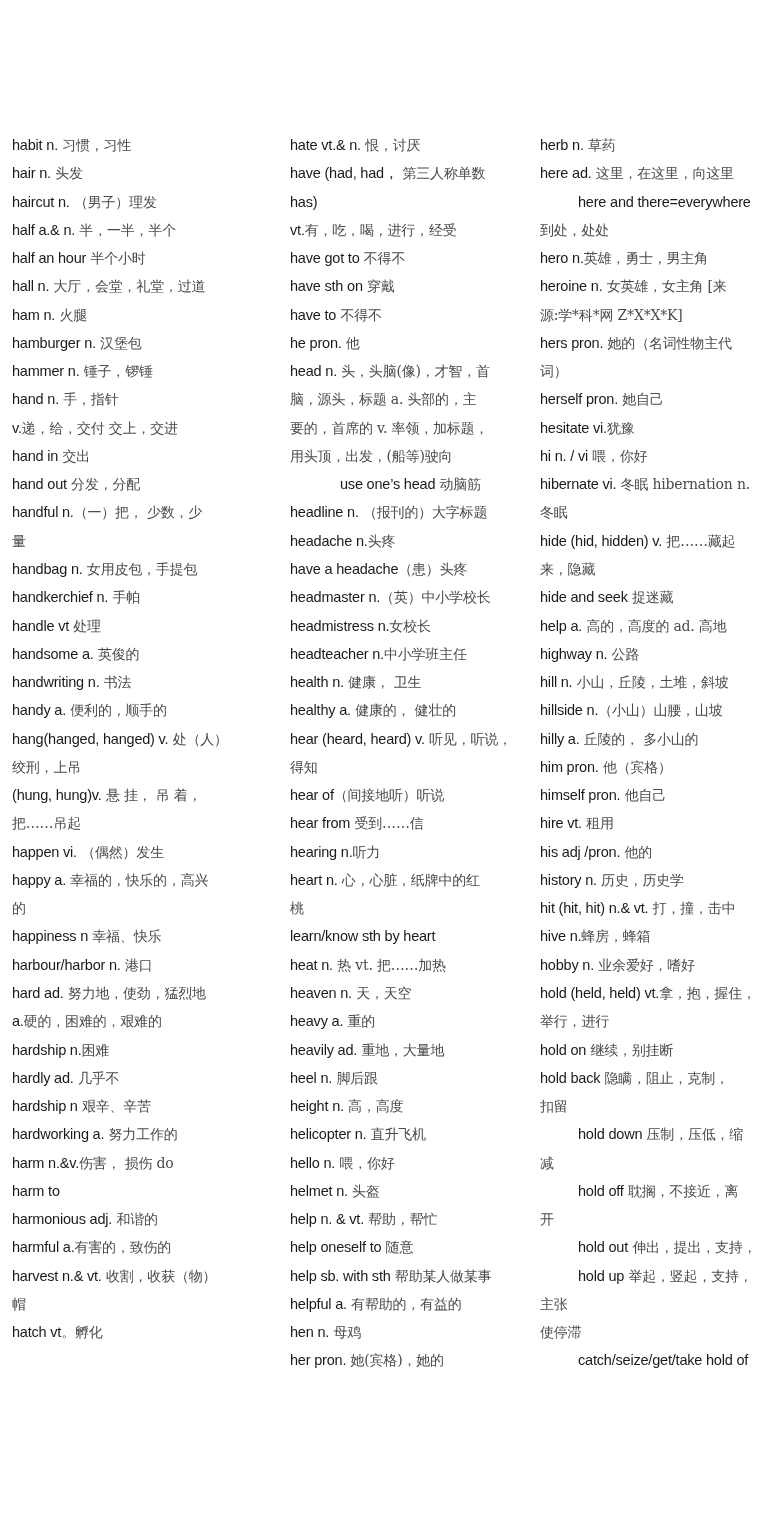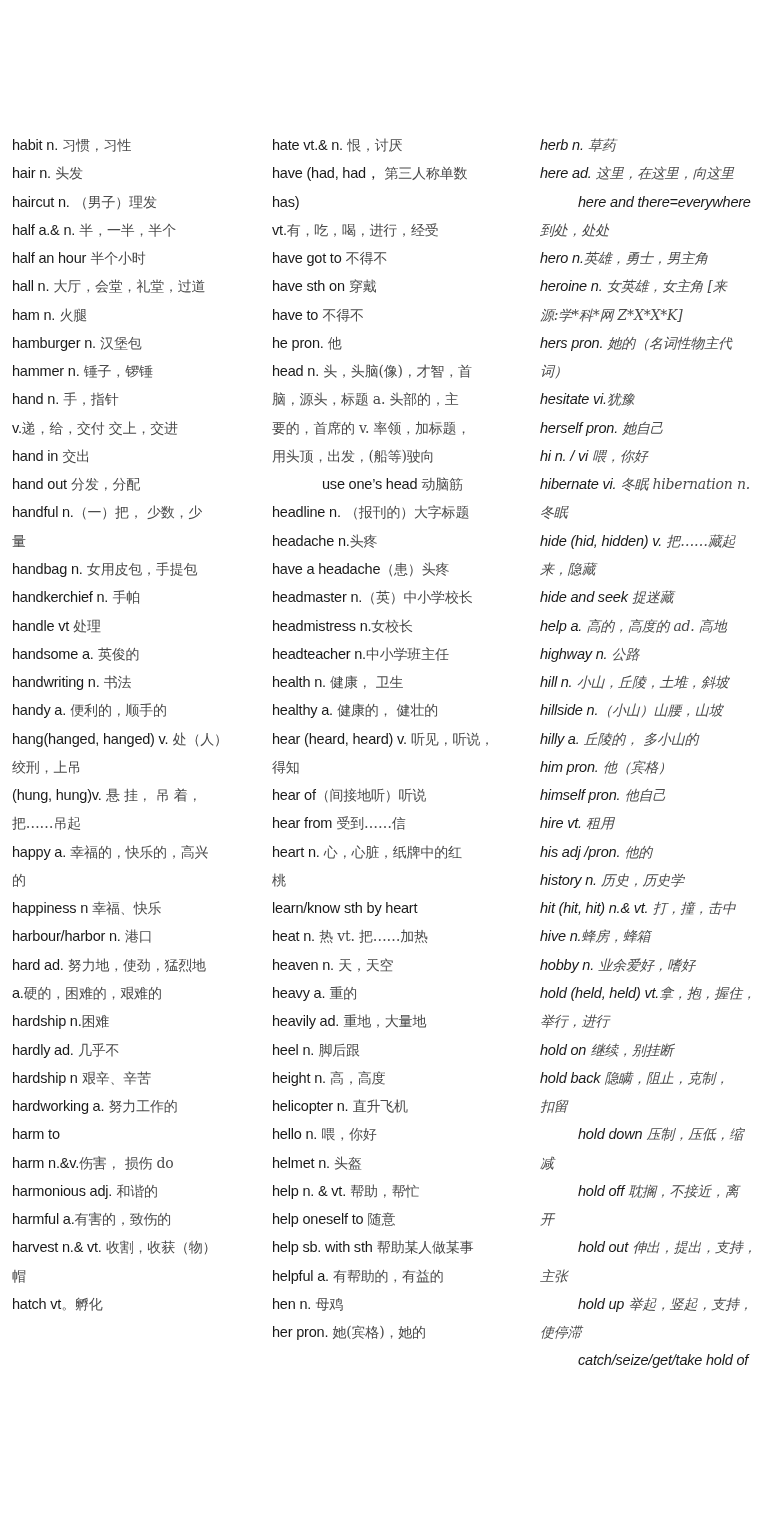--- a/index.html
+++ b/index.html
@@ -1,21 +1,21 @@
 <!DOCTYPE html>
 <html><head>
 <meta charset="utf-8">
 <style>
   html, body { margin: 0; padding: 0; background: #ffffff; }
   body { width: 780px; height: 1527px; position: relative; overflow: hidden; }
   .page { position: absolute; left: 0; top: 0; width: 780px; height: 1527px; }
   .col { position: absolute; top: 131px; }
   .col1 { left: 12px; width: 240px; }
-  .col2 { left: 272px; width: 240px; }
-  .col3 { left: 540px; width: 232px; font-style: italic; }
+  .col2 { left: 290px; width: 240px; }
+  .col3 { left: 540px; width: 232px; }
   .line {
     height: 28.28px; line-height: 28.28px;
     font-family: "Liberation Sans", "DejaVu Sans", sans-serif;
     font-size: 14.5px; color: #222; white-space: nowrap;
     letter-spacing: -0.2px;
   }
   .line.indent { padding-left: 38px; }
   .line.indent2 { padding-left: 50px; }
   .line .w { color: #1a1a1a; }
   .line .d { color: #4a4a4a; font-family: "DejaVu Serif", "Liberation Serif", serif; font-size: 14px; }
@@ -43,32 +43,33 @@
       <div class="line"><span class="w">handbag n.</span><span class="d"> 女用皮包，手提包</span></div>
       <div class="line"><span class="w">handkerchief n.</span><span class="d"> 手帕</span></div>
       <div class="line"><span class="w">handle vt</span><span class="d">  处理</span></div>
       <div class="line"><span class="w">handsome a.</span><span class="d"> 英俊的</span></div>
       <div class="line"><span class="w">handwriting n.</span><span class="d"> 书法</span></div>
       <div class="line"><span class="w">handy a.</span><span class="d"> 便利的，顺手的</span></div>
       <div class="line"><span class="w">hang(hanged, hanged) v.</span><span class="d"> 处（人）</span></div>
       <div class="line"><span class="w"></span><span class="d">绞刑，上吊</span></div>
       <div class="line"><span class="w">(hung,  hung)v.</span><span class="d"> 悬 挂， 吊 着，</span></div>
       <div class="line"><span class="w"></span><span class="d">把……吊起</span></div>
+      <div class="line"><span class="w">happen vi.</span><span class="d"> （偶然）发生</span></div>
       <div class="line"><span class="w">happy a.</span><span class="d"> 幸福的，快乐的，高兴</span></div>
       <div class="line"><span class="w"></span><span class="d">的</span></div>
       <div class="line"><span class="w">happiness n</span><span class="d">  幸福、快乐</span></div>
       <div class="line"><span class="w">harbour/harbor n.</span><span class="d"> 港口</span></div>
       <div class="line"><span class="w">hard ad.</span><span class="d"> 努力地，使劲，猛烈地</span></div>
       <div class="line"><span class="w">a.</span><span class="d">硬的，困难的，艰难的</span></div>
       <div class="line"><span class="w">hardship n.</span><span class="d">困难</span></div>
       <div class="line"><span class="w">hardly ad.</span><span class="d"> 几乎不</span></div>
       <div class="line"><span class="w">hardship n</span><span class="d">  艰辛、辛苦</span></div>
       <div class="line"><span class="w">hardworking a.</span><span class="d"> 努力工作的</span></div>
+      <div class="line"><span class="w">harm n.&amp;v.</span><span class="d">伤害， 损伤         do</span></div>
       <div class="line"><span class="w">harm to</span><span class="d"></span></div>
-      <div class="line"><span class="w">harm n.&amp;v.</span><span class="d">伤害， 损伤         do</span></div>
       <div class="line"><span class="w">harmonious adj.</span><span class="d"> 和谐的</span></div>
       <div class="line"><span class="w">harmful a.</span><span class="d">有害的，致伤的</span></div>
       <div class="line"><span class="w">harvest n.&amp; vt.</span><span class="d"> 收割，收获（物）</span></div>
       <div class="line"><span class="w"></span><span class="d">帽</span></div>
       <div class="line"><span class="w">hatch vt</span><span class="d">。孵化</span></div>
     </div>
   <div class="col col2">
       <div class="line"><span class="w">hate vt.&amp; n.</span><span class="d"> 恨，讨厌</span></div>
       <div class="line"><span class="w">have (had, had，</span><span class="d"> 第三人称单数</span></div>
       <div class="line"><span class="w">has)</span><span class="d"></span></div>
@@ -87,20 +88,21 @@
       <div class="line"><span class="w">have a headache</span><span class="d">（患）头疼</span></div>
       <div class="line"><span class="w">headmaster n.</span><span class="d">（英）中小学校长</span></div>
       <div class="line"><span class="w">headmistress n.</span><span class="d">女校长</span></div>
       <div class="line"><span class="w">headteacher n.</span><span class="d">中小学班主任</span></div>
       <div class="line"><span class="w">health n.</span><span class="d"> 健康， 卫生</span></div>
       <div class="line"><span class="w">healthy a.</span><span class="d"> 健康的， 健壮的</span></div>
       <div class="line"><span class="w">hear (heard, heard) v.</span><span class="d"> 听见，听说，</span></div>
       <div class="line"><span class="w"></span><span class="d">得知</span></div>
       <div class="line"><span class="w">hear of</span><span class="d">（间接地听）听说</span></div>
       <div class="line"><span class="w">hear from</span><span class="d">  受到……信</span></div>
+      <div class="line"><span class="w">hearing n.</span><span class="d">听力</span></div>
       <div class="line"><span class="w">heart n.</span><span class="d"> 心，心脏，纸牌中的红</span></div>
       <div class="line"><span class="w"></span><span class="d">桃</span></div>
       <div class="line"><span class="w">learn/know sth by heart</span><span class="d"></span></div>
       <div class="line"><span class="w">heat n.</span><span class="d"> 热  vt.  把……加热</span></div>
       <div class="line"><span class="w">heaven n.</span><span class="d"> 天，天空</span></div>
       <div class="line"><span class="w">heavy a.</span><span class="d"> 重的</span></div>
       <div class="line"><span class="w">heavily ad.</span><span class="d"> 重地，大量地</span></div>
       <div class="line"><span class="w">heel n.</span><span class="d"> 脚后跟</span></div>
       <div class="line"><span class="w">height n.</span><span class="d"> 高，高度</span></div>
       <div class="line"><span class="w">helicopter n.</span><span class="d"> 直升飞机</span></div>
@@ -116,22 +118,22 @@
   <div class="col col3">
       <div class="line"><span class="w">herb n.</span><span class="d"> 草药</span></div>
       <div class="line"><span class="w">here ad.</span><span class="d"> 这里，在这里，向这里</span></div>
       <div class="line indent"><span class="w">here and there=everywhere</span><span class="d"></span></div>
       <div class="line"><span class="w"></span><span class="d">到处，处处</span></div>
       <div class="line"><span class="w">hero n.</span><span class="d">英雄，勇士，男主角</span></div>
       <div class="line"><span class="w">heroine n.</span><span class="d"> 女英雄，女主角 [来</span></div>
       <div class="line"><span class="w"></span><span class="d">源:学*科*网 Z*X*X*K]</span></div>
       <div class="line"><span class="w">hers pron.</span><span class="d"> 她的（名词性物主代</span></div>
       <div class="line"><span class="w"></span><span class="d">词）</span></div>
+      <div class="line"><span class="w">herself pron.</span><span class="d"> 她自己</span></div>
       <div class="line"><span class="w">hesitate vi.</span><span class="d">犹豫</span></div>
-      <div class="line"><span class="w">herself pron.</span><span class="d"> 她自己</span></div>
       <div class="line"><span class="w">hi n. / vi</span><span class="d">  喂，你好</span></div>
       <div class="line"><span class="w">hibernate vi.</span><span class="d"> 冬眠 hibernation n.</span></div>
       <div class="line"><span class="w"></span><span class="d">冬眠</span></div>
       <div class="line"><span class="w">hide (hid, hidden) v.</span><span class="d"> 把……藏起</span></div>
       <div class="line"><span class="w"></span><span class="d">来，隐藏</span></div>
       <div class="line"><span class="w">hide and seek</span><span class="d">  捉迷藏</span></div>
       <div class="line"><span class="w">help a.</span><span class="d"> 高的，高度的  ad. 高地</span></div>
       <div class="line"><span class="w">highway n.</span><span class="d"> 公路</span></div>
       <div class="line"><span class="w">hill n.</span><span class="d"> 小山，丘陵，土堆，斜坡</span></div>
       <div class="line"><span class="w">hillside n.</span><span class="d">（小山）山腰，山坡</span></div>
@@ -147,18 +149,18 @@
       <div class="line"><span class="w">hold (held, held) vt.</span><span class="d">拿，抱，握住，</span></div>
       <div class="line"><span class="w"></span><span class="d">举行，进行</span></div>
       <div class="line"><span class="w">hold on</span><span class="d">  继续，别挂断</span></div>
       <div class="line"><span class="w">hold back</span><span class="d">  隐瞒，阻止，克制，</span></div>
       <div class="line"><span class="w"></span><span class="d">扣留</span></div>
       <div class="line indent"><span class="w">hold down</span><span class="d">  压制，压低，缩</span></div>
       <div class="line"><span class="w"></span><span class="d">减</span></div>
       <div class="line indent"><span class="w">hold off</span><span class="d">  耽搁，不接近，离</span></div>
       <div class="line"><span class="w"></span><span class="d">开</span></div>
       <div class="line indent"><span class="w">hold out</span><span class="d">  伸出，提出，支持，</span></div>
+      <div class="line indent"><span class="w">hold up</span><span class="d">  举起，竖起，支持，</span></div>
       <div class="line"><span class="w"></span><span class="d">主张</span></div>
-      <div class="line indent"><span class="w">hold up</span><span class="d">  举起，竖起，支持，</span></div>
       <div class="line"><span class="w"></span><span class="d">使停滞</span></div>
       <div class="line indent"><span class="w">catch/seize/get/take hold of</span><span class="d"></span></div>
     </div>
 </div>
 
 </body></html>

